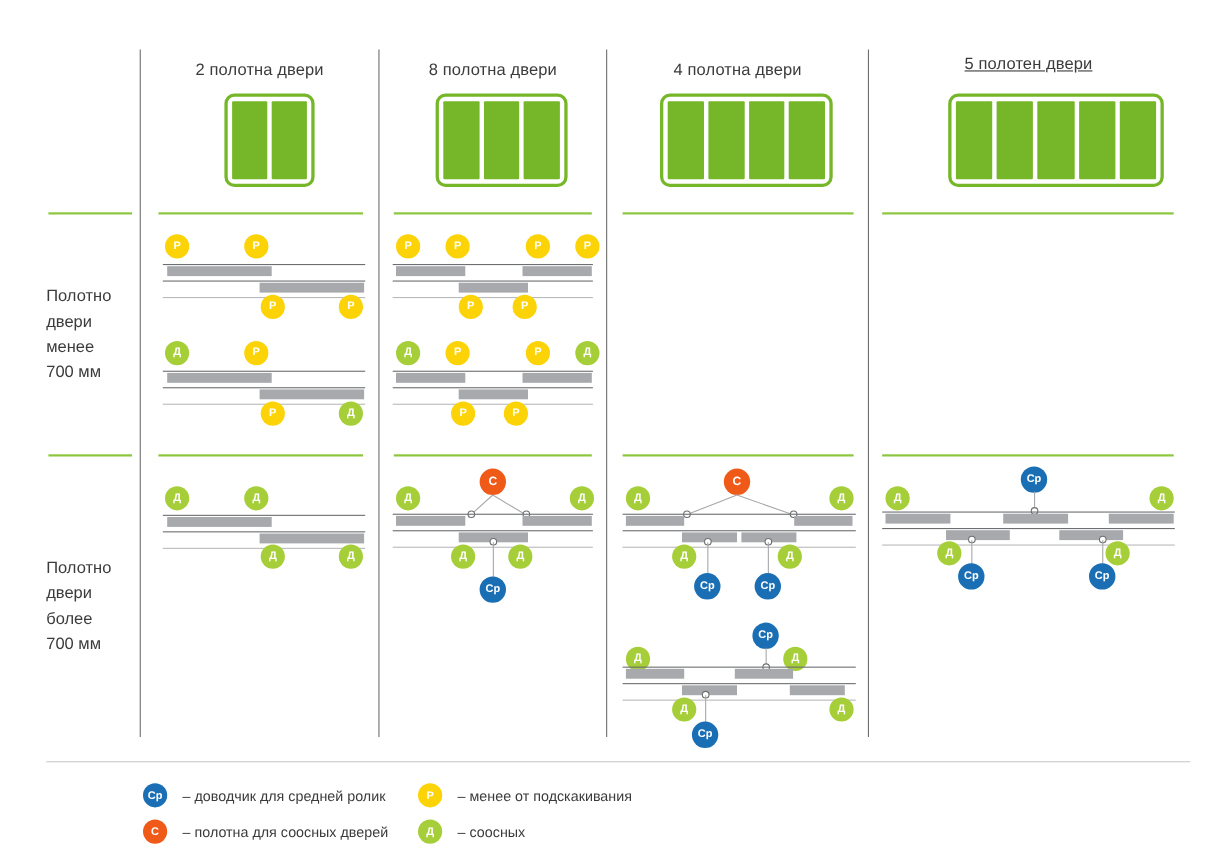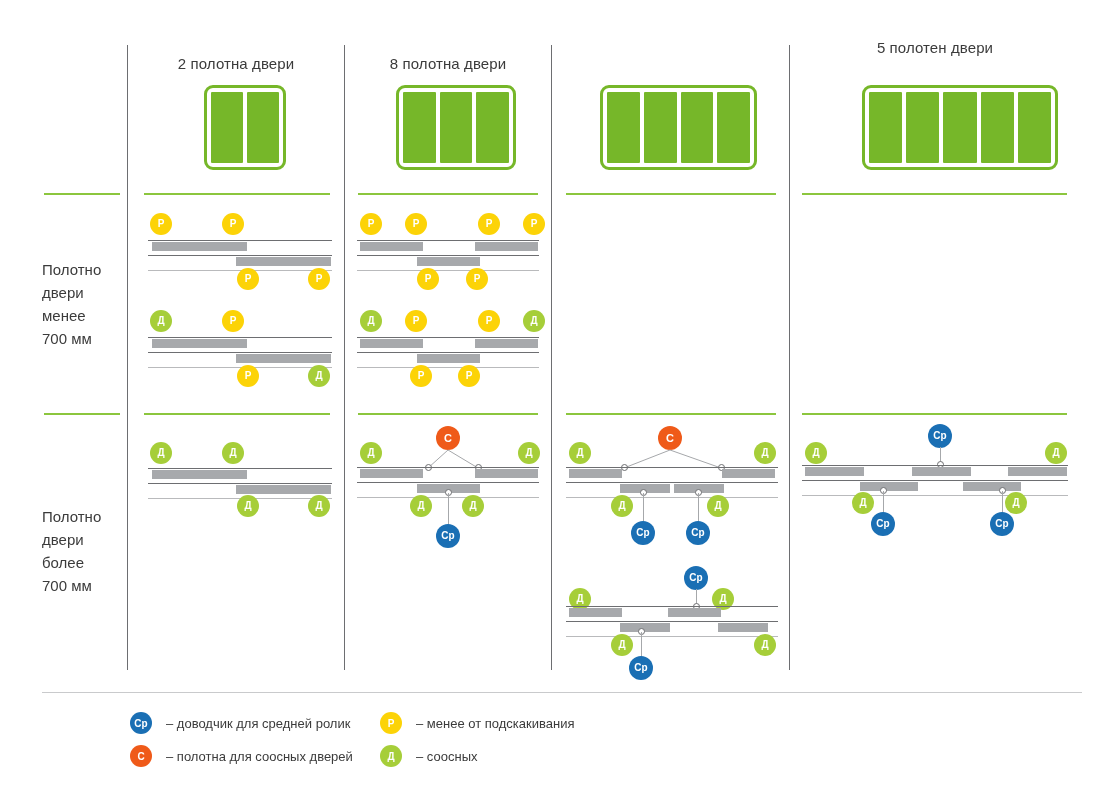--- a/index.html
+++ b/index.html
@@ -139,21 +139,22 @@
 
 <div class="stage">
 
   <div class="col-divider" style="left:127px;"></div>
   <div class="col-divider" style="left:344px;"></div>
   <div class="col-divider" style="left:551px;"></div>
   <div class="col-divider" style="left:789px;"></div>
 
   <div class="col-title" style="left:128px;top:55px;width:216px;">2 полотна двери</div>
   <div class="col-title" style="left:345px;top:55px;width:206px;">8 полотна двери</div>
-  <div class="col-title" style="left:790px;top:39px;width:290px;">5 полотен двери</div>
+  <div class="col-title" style="left:552px;top:55px;width:237px;">4 полотна двери</div>
+  <div class="col-title" style="left:790px;top:50px;width:290px;text-decoration:underline;">5 полотен двери</div>
 
   <div class="door" style="left:204px;top:85px;width:82px;height:85px;">
     <span></span>
     <span></span>
   </div>
 
   <div class="door" style="left:396px;top:85px;width:120px;height:85px;">
     <span></span>
     <span></span>
     <span></span>

